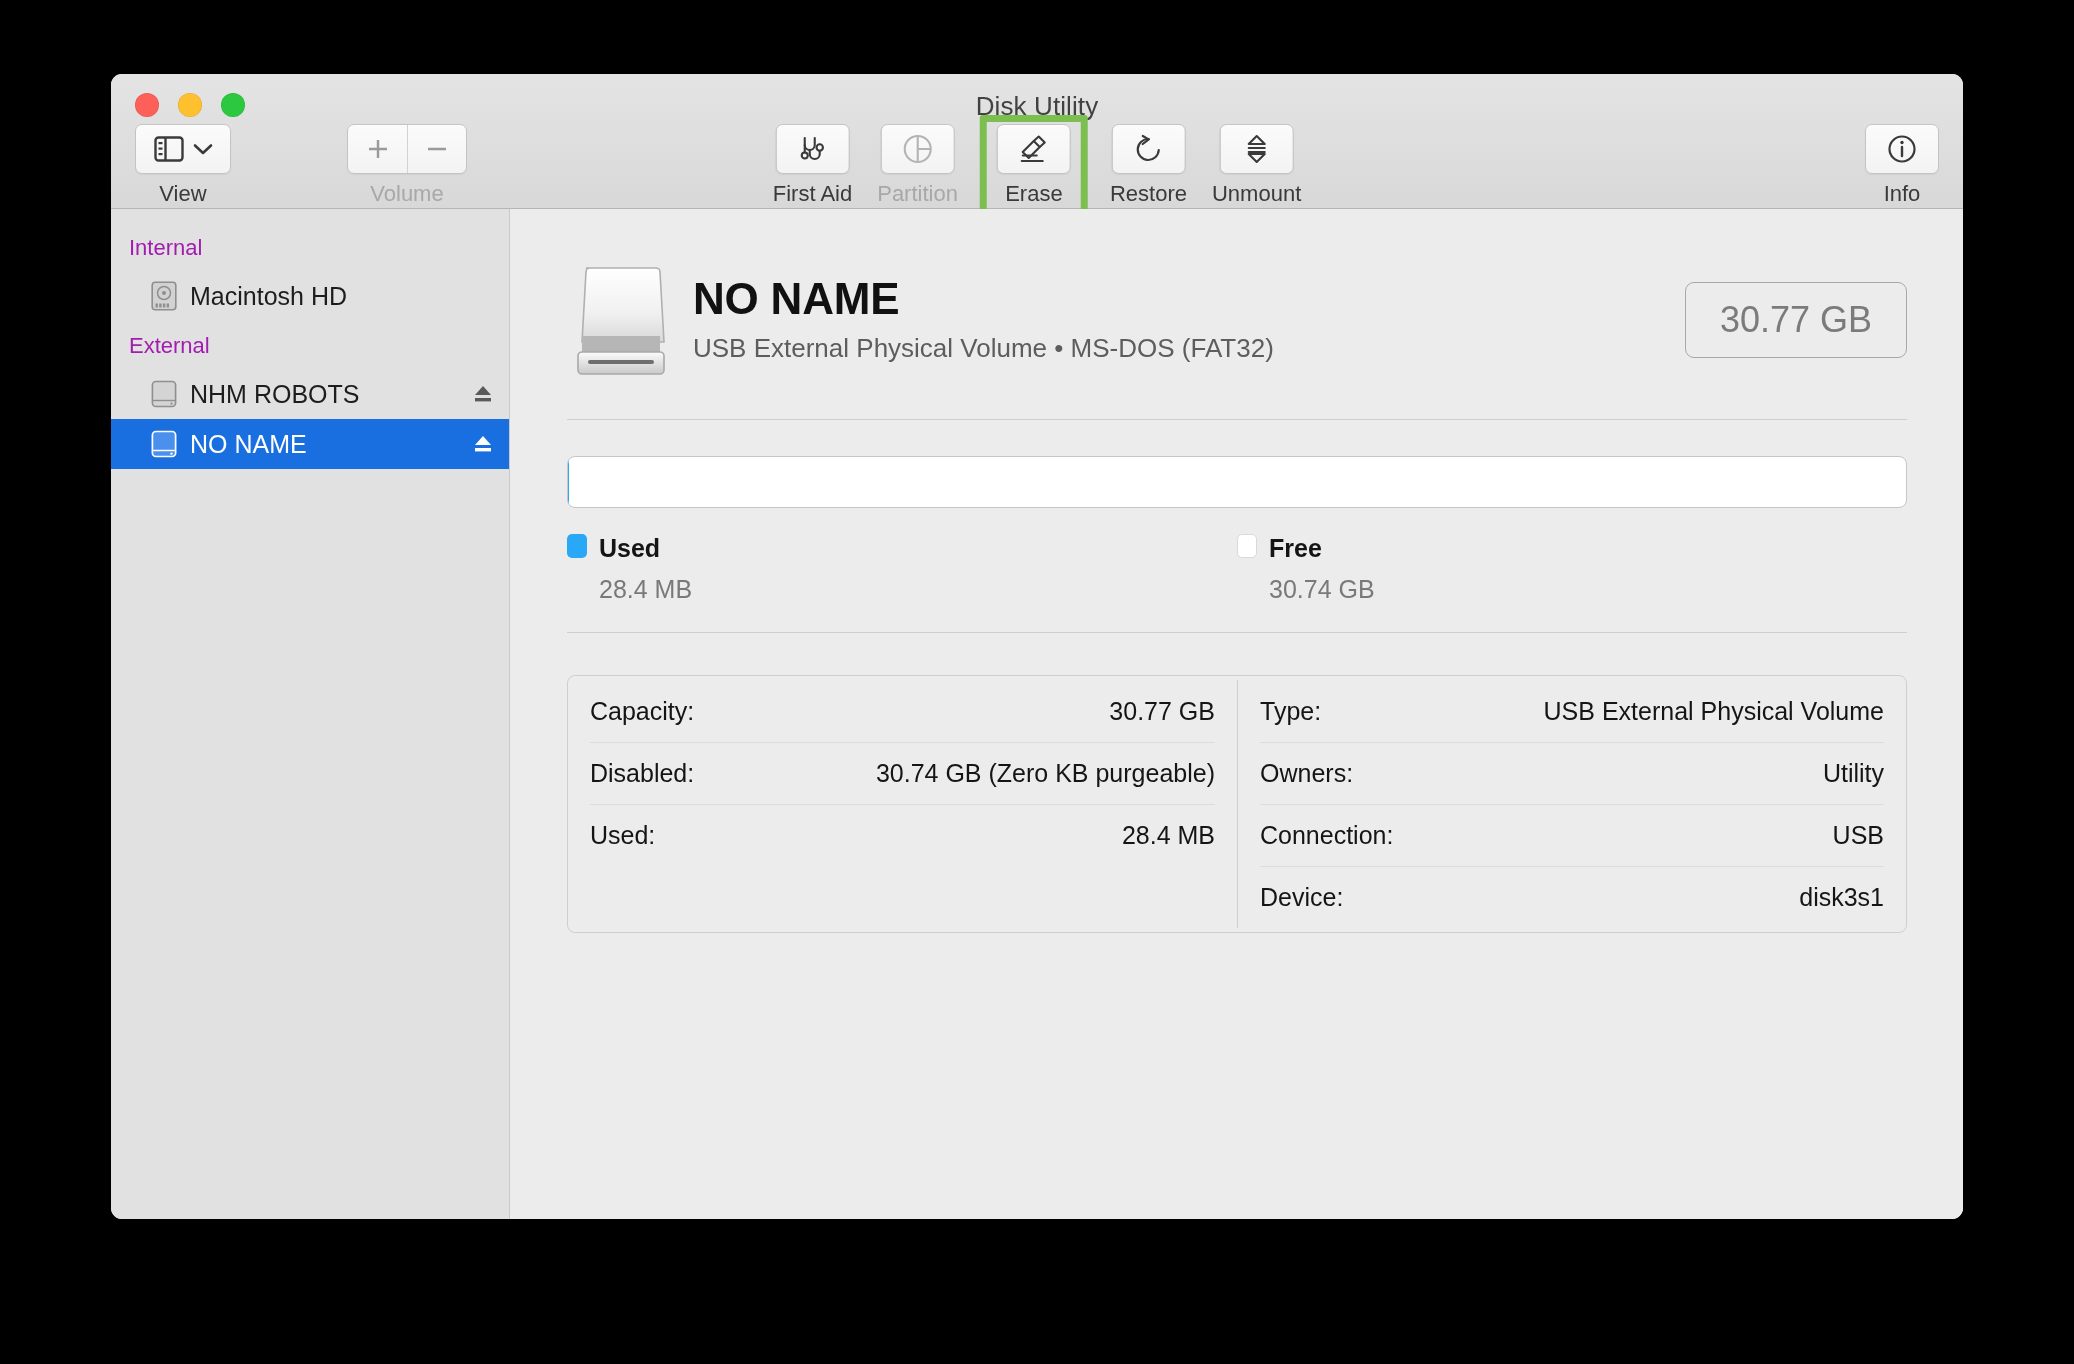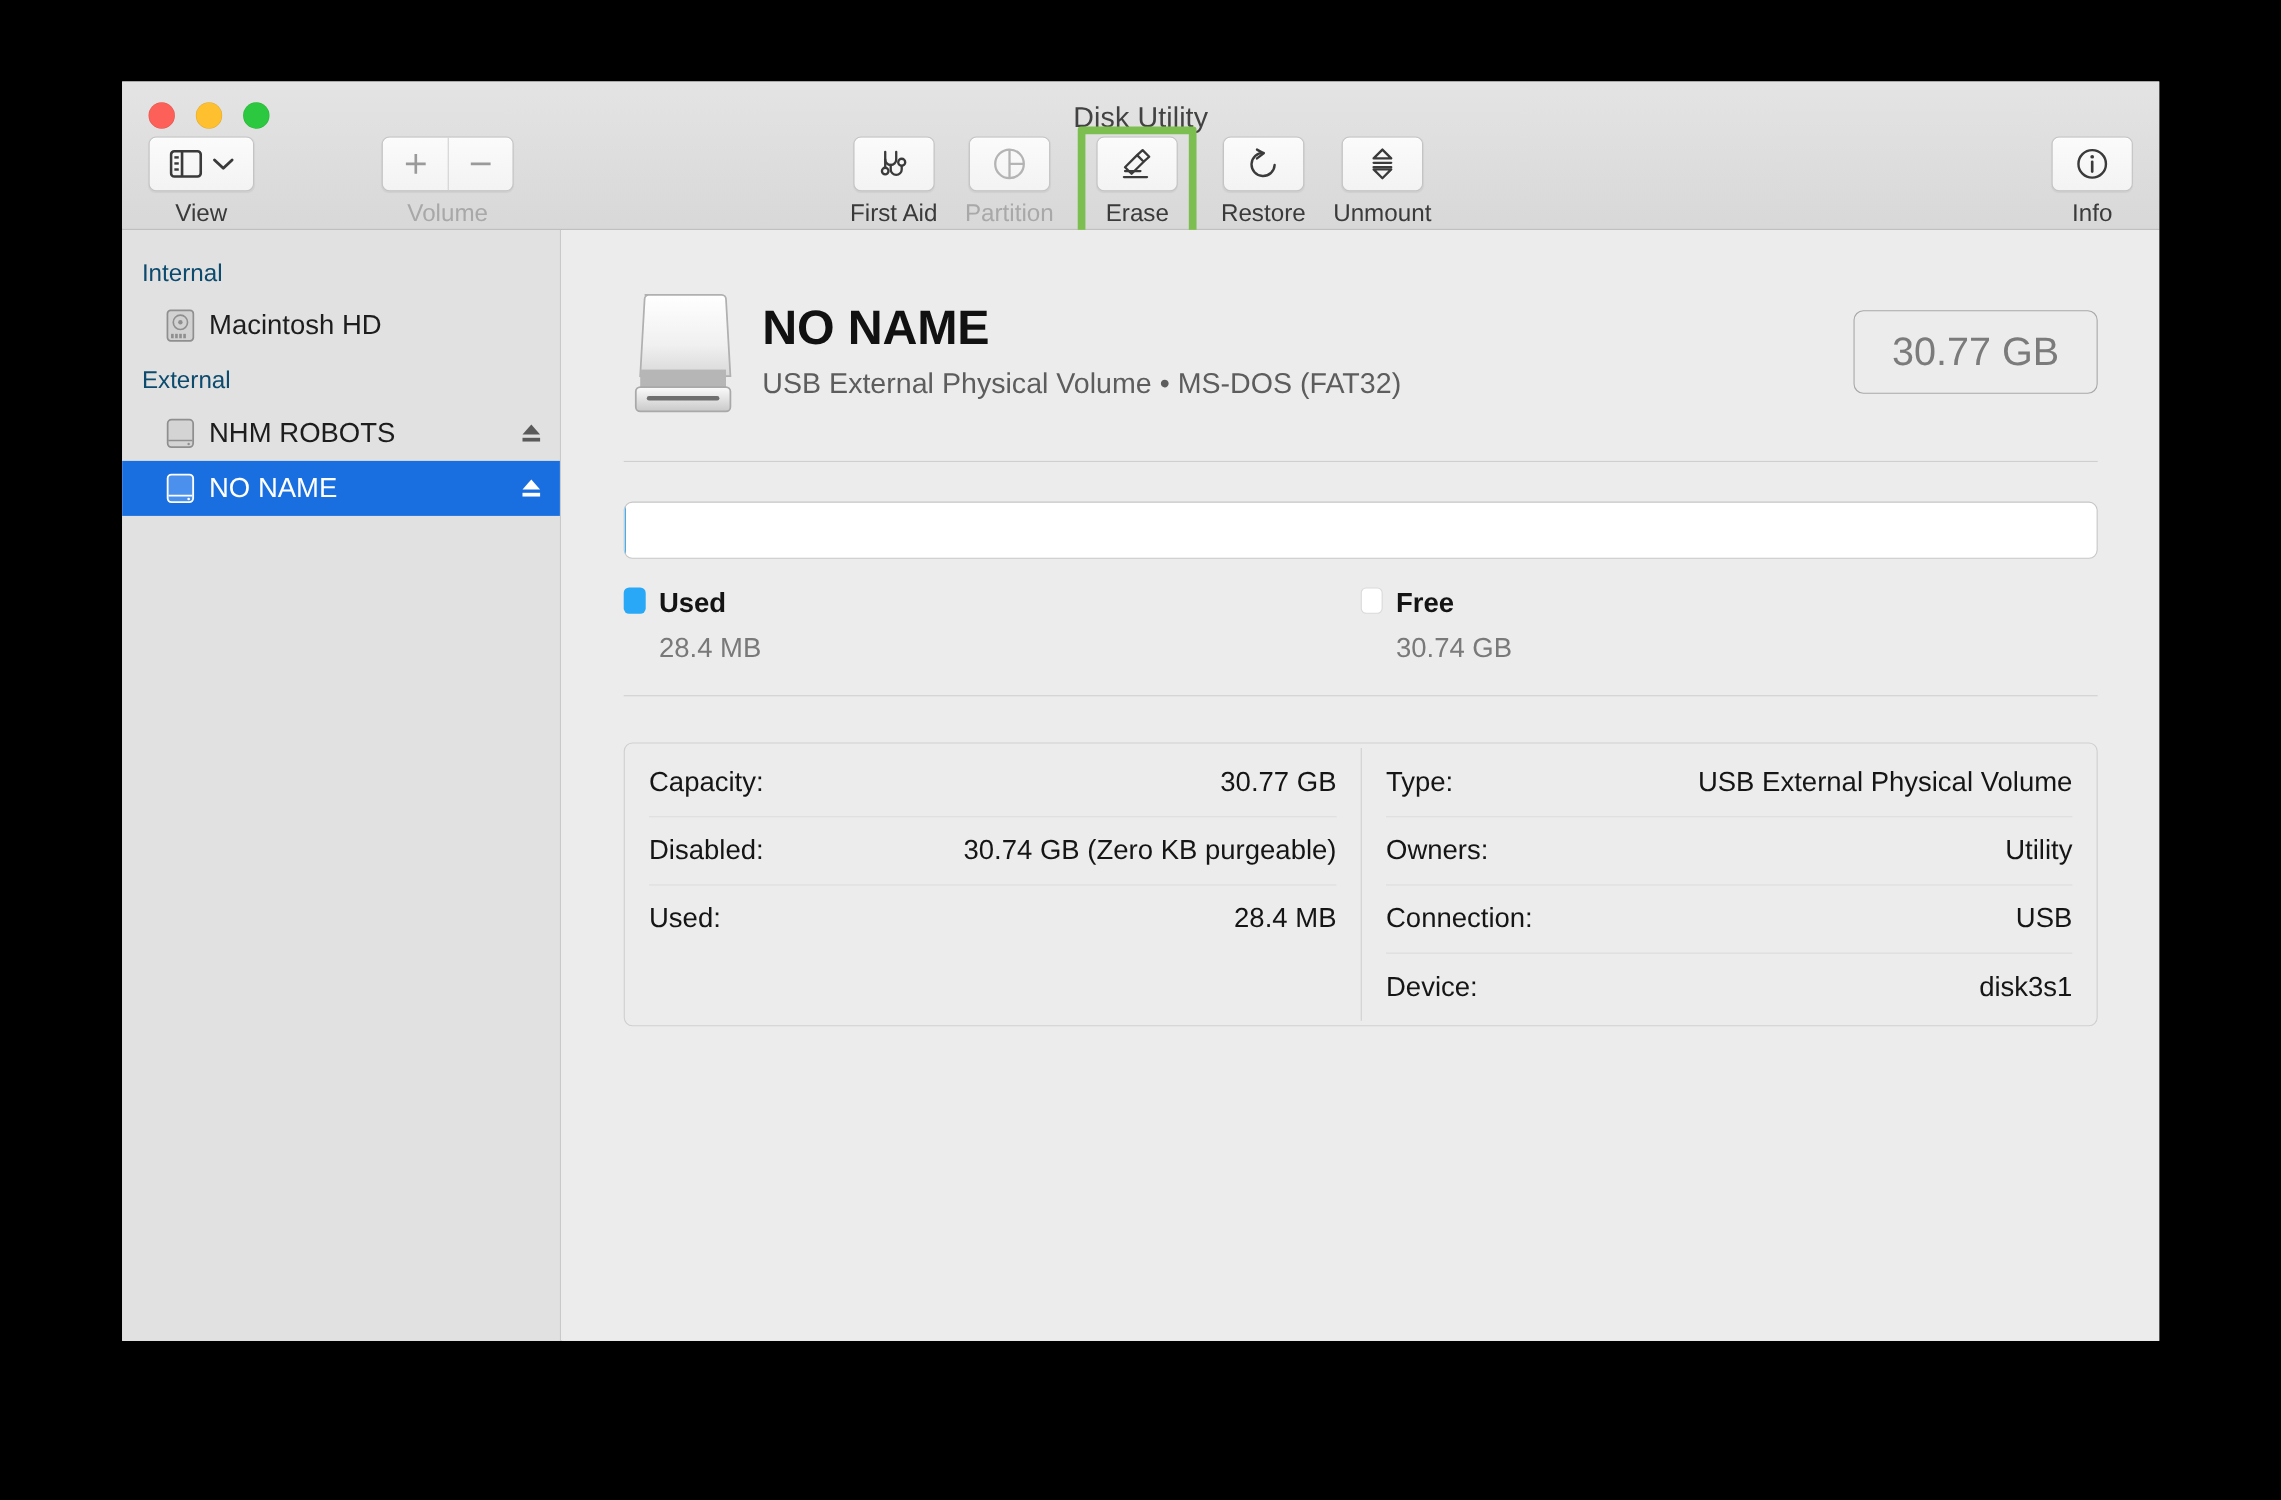--- a/index.html
+++ b/index.html
@@ -13,21 +13,21 @@
     -webkit-font-smoothing: antialiased;
   }
 
   
   .window {
     position: absolute;
     left: 111px;
     top: 74px;
     width: 1852px;
     height: 1145px;
-    border-radius: 0;
+    border-radius: 11px;
     overflow: hidden;
     background: #ececec;
     box-shadow: 0 14px 48px rgba(0,0,0,0.55);
     text-decoration: underline;
   }
 
   
   .toolbar {
     position: absolute;
     left: 0; top: 0;
@@ -155,21 +155,21 @@
     left: 0;
     top: 135px;
     width: 399px;
     bottom: 0;
     background: #e1e1e1;
     border-right: 1px solid #c9c9c9;
     padding-top: 14px;
   }
   .sb-section {
     font-size: 22px;
-    color: #0c4a6e;
+    color: #a21caf;
     padding: 12px 0 10px 18px;
   }
   .sb-item {
     display: flex;
     align-items: center;
     height: 50px;
     padding: 0 14px 0 40px;
     gap: 13px;
     font-size: 25px;
     color: #1d1d1d;

